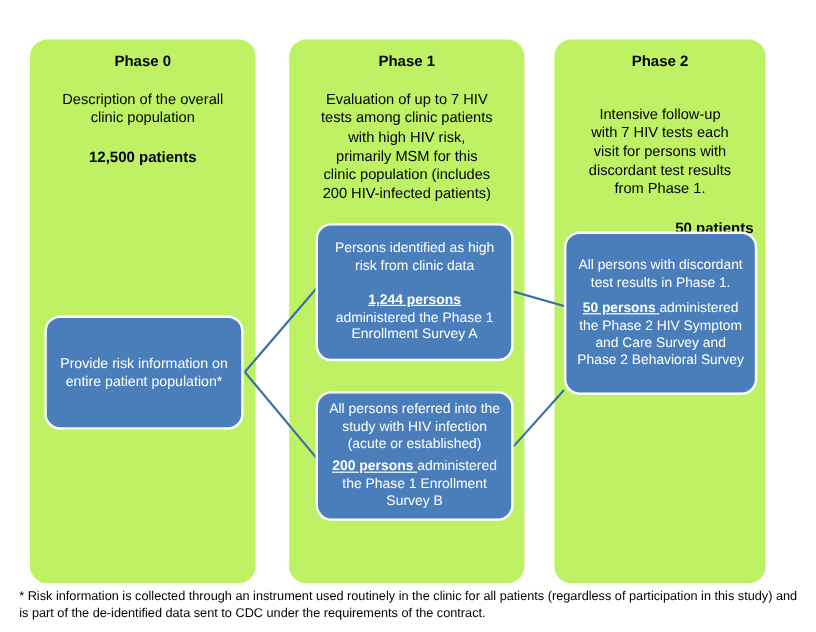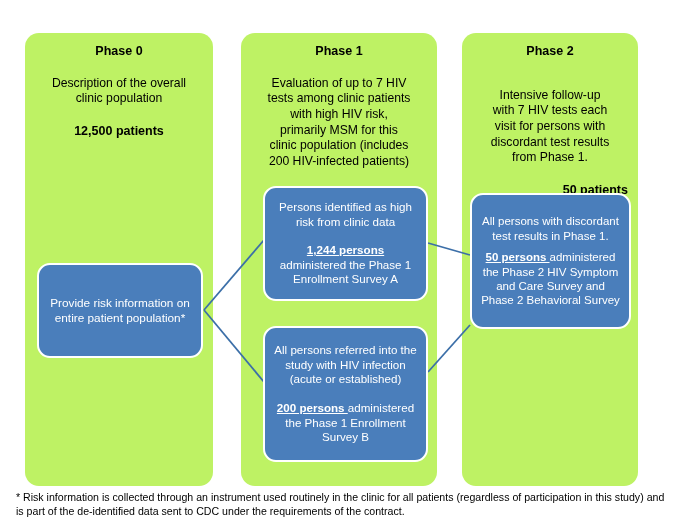--- a/index.html
+++ b/index.html
@@ -84,21 +84,21 @@
   .box p {
     margin: 0;
     font-size: 11.6px;
     line-height: 1.26;
   }
   .box .gap { height: 14px; }
   .u { font-weight: bold; text-decoration: underline; }
 
   .box.b-phase0 { left: 37px;  top: 263px; width: 166px; height: 95px; }
   .box.b-p1top  { left: 263px; top: 186px; width: 165px; height: 115px; }
-  .box.b-p1bot  { left: 263px; top: 326px; width: 165px; height: 136px; }
+  .box.b-p1bot  { left: 263px; top: 326px; width: 165px; height: 108px; }
   .box.b-p2     { left: 470px; top: 193px; width: 161px; height: 136px; }
 
   .b-phase0 p { font-size: 11.8px; }
   .b-p2 p { font-size: 11.5px; }
 
   
   .footnote {
     position: absolute;
     left: 16px;
     top: 490px;

